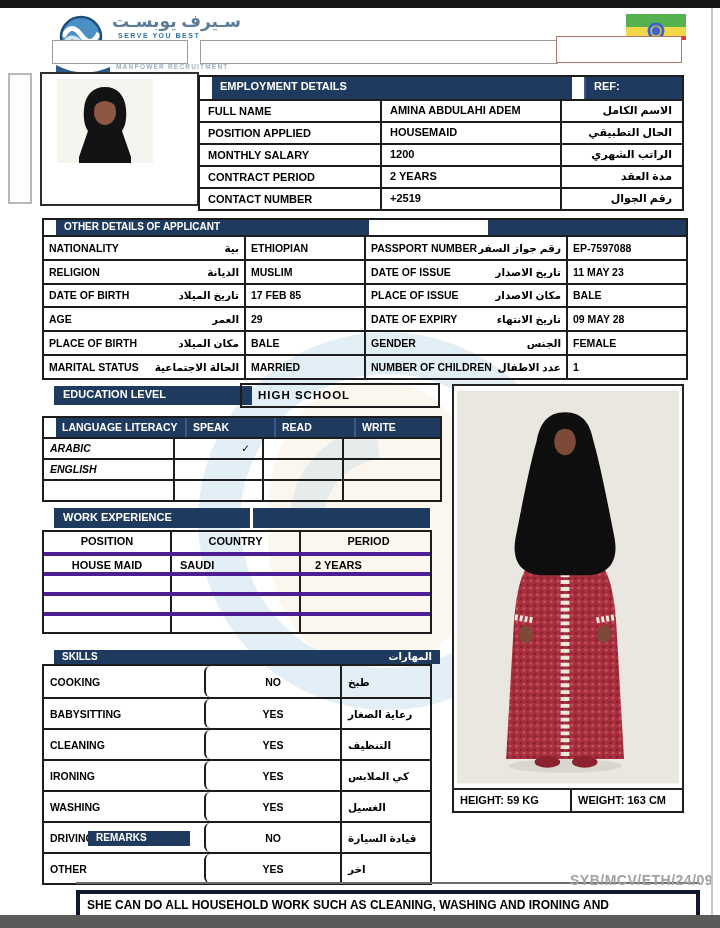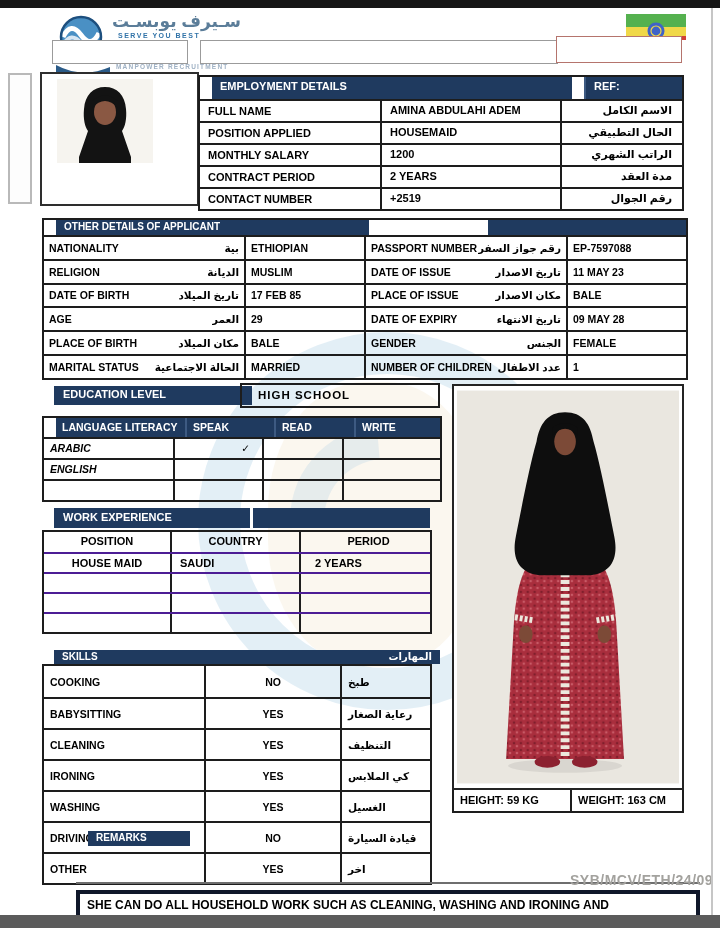--- a/index.html
+++ b/index.html
@@ -79,36 +79,36 @@
   .lg-c { padding:3px 6px; font-weight:700; border-left:2px solid #1d1d1d; }
   .lg-c:first-child { border-left:none;font-style:italic; }
   .w1 { width:129px; } .w2 { width:89px; } .w3 { width:80px; } .w4 { flex:1; }
   .speak-cell { text-align:right; padding-right:12px; }
 
   
   .webar { left:42px; top:508px; width:388px; height:20px; display:flex; }
   .webar .p1 { width:196px; padding:3px 9px; font-size:11px; }
   .webar .p2 { flex:1; margin-left:3px; }
   .wetbl { left:42px; top:530px; width:390px; border:2px solid #1d1d1d; font-size:11px; }
-  .we-row { display:flex; height:20px; border-top:2px solid #4c1d95; }
+  .we-row { display:flex; height:20px; border-top:4px solid #4c1d95; }
   .we-row:first-child { border-top:none; }
   .we-c { padding:3px 8px; font-weight:700; border-left:2px solid #1d1d1d; }
   .we-c:first-child { border-left:none; }
   .wc1 { width:126px; text-align:center; } .wc2 { width:129px; } .wc3 { flex:1; padding-left:14px; }
   .we-head .we-c { text-align:center; }
 
   
   .skbar { left:42px; top:650px; width:386px; height:14px; display:flex; justify-content:space-between;
            padding:1px 8px; font-size:10px; }
   .sktbl { left:42px; top:664px; width:390px; border:2px solid #1d1d1d; font-size:10.5px; }
   .sk-row { display:flex; height:31px; border-top:2px solid #1d1d1d; align-items:center; }
   .sk-row:first-child { border-top:none; }
   .sk-c { padding:2px 6px; font-weight:700; border-left:2px solid #1d1d1d; align-self:stretch; display:flex; align-items:center; }
   .sk-c:first-child { border-left:none; }
-  .sc1 { width:160px; } .sc2 { width:136px; justify-content:center; } .sc3 { flex:1; justify-content:flex-end; direction:rtl; }
+  .sc1 { width:160px; } .sc2 { width:136px; justify-content:center;border-radius:6px; } .sc3 { flex:1; justify-content:flex-end; direction:rtl; }
 
   
   .photo-box { left:452px; top:384px; width:232px; height:406px; border:2px solid #242424; background:#fff; padding:3px; }
   .hw-row { left:452px; top:790px; width:232px; height:23px; border:2px solid #1d1d1d; border-top:none;
             display:flex; font-size:11px; font-weight:700; background:#fff; }
   .hw-row .hc { width:116px; padding:4px 6px; }
   .hw-row .wc { flex:1; border-left:2px solid #1d1d1d; padding:4px 6px; }
 
   
   .rembar { left:76px; top:831px; width:102px; height:15px; padding:1px 8px; font-size:10px; }

